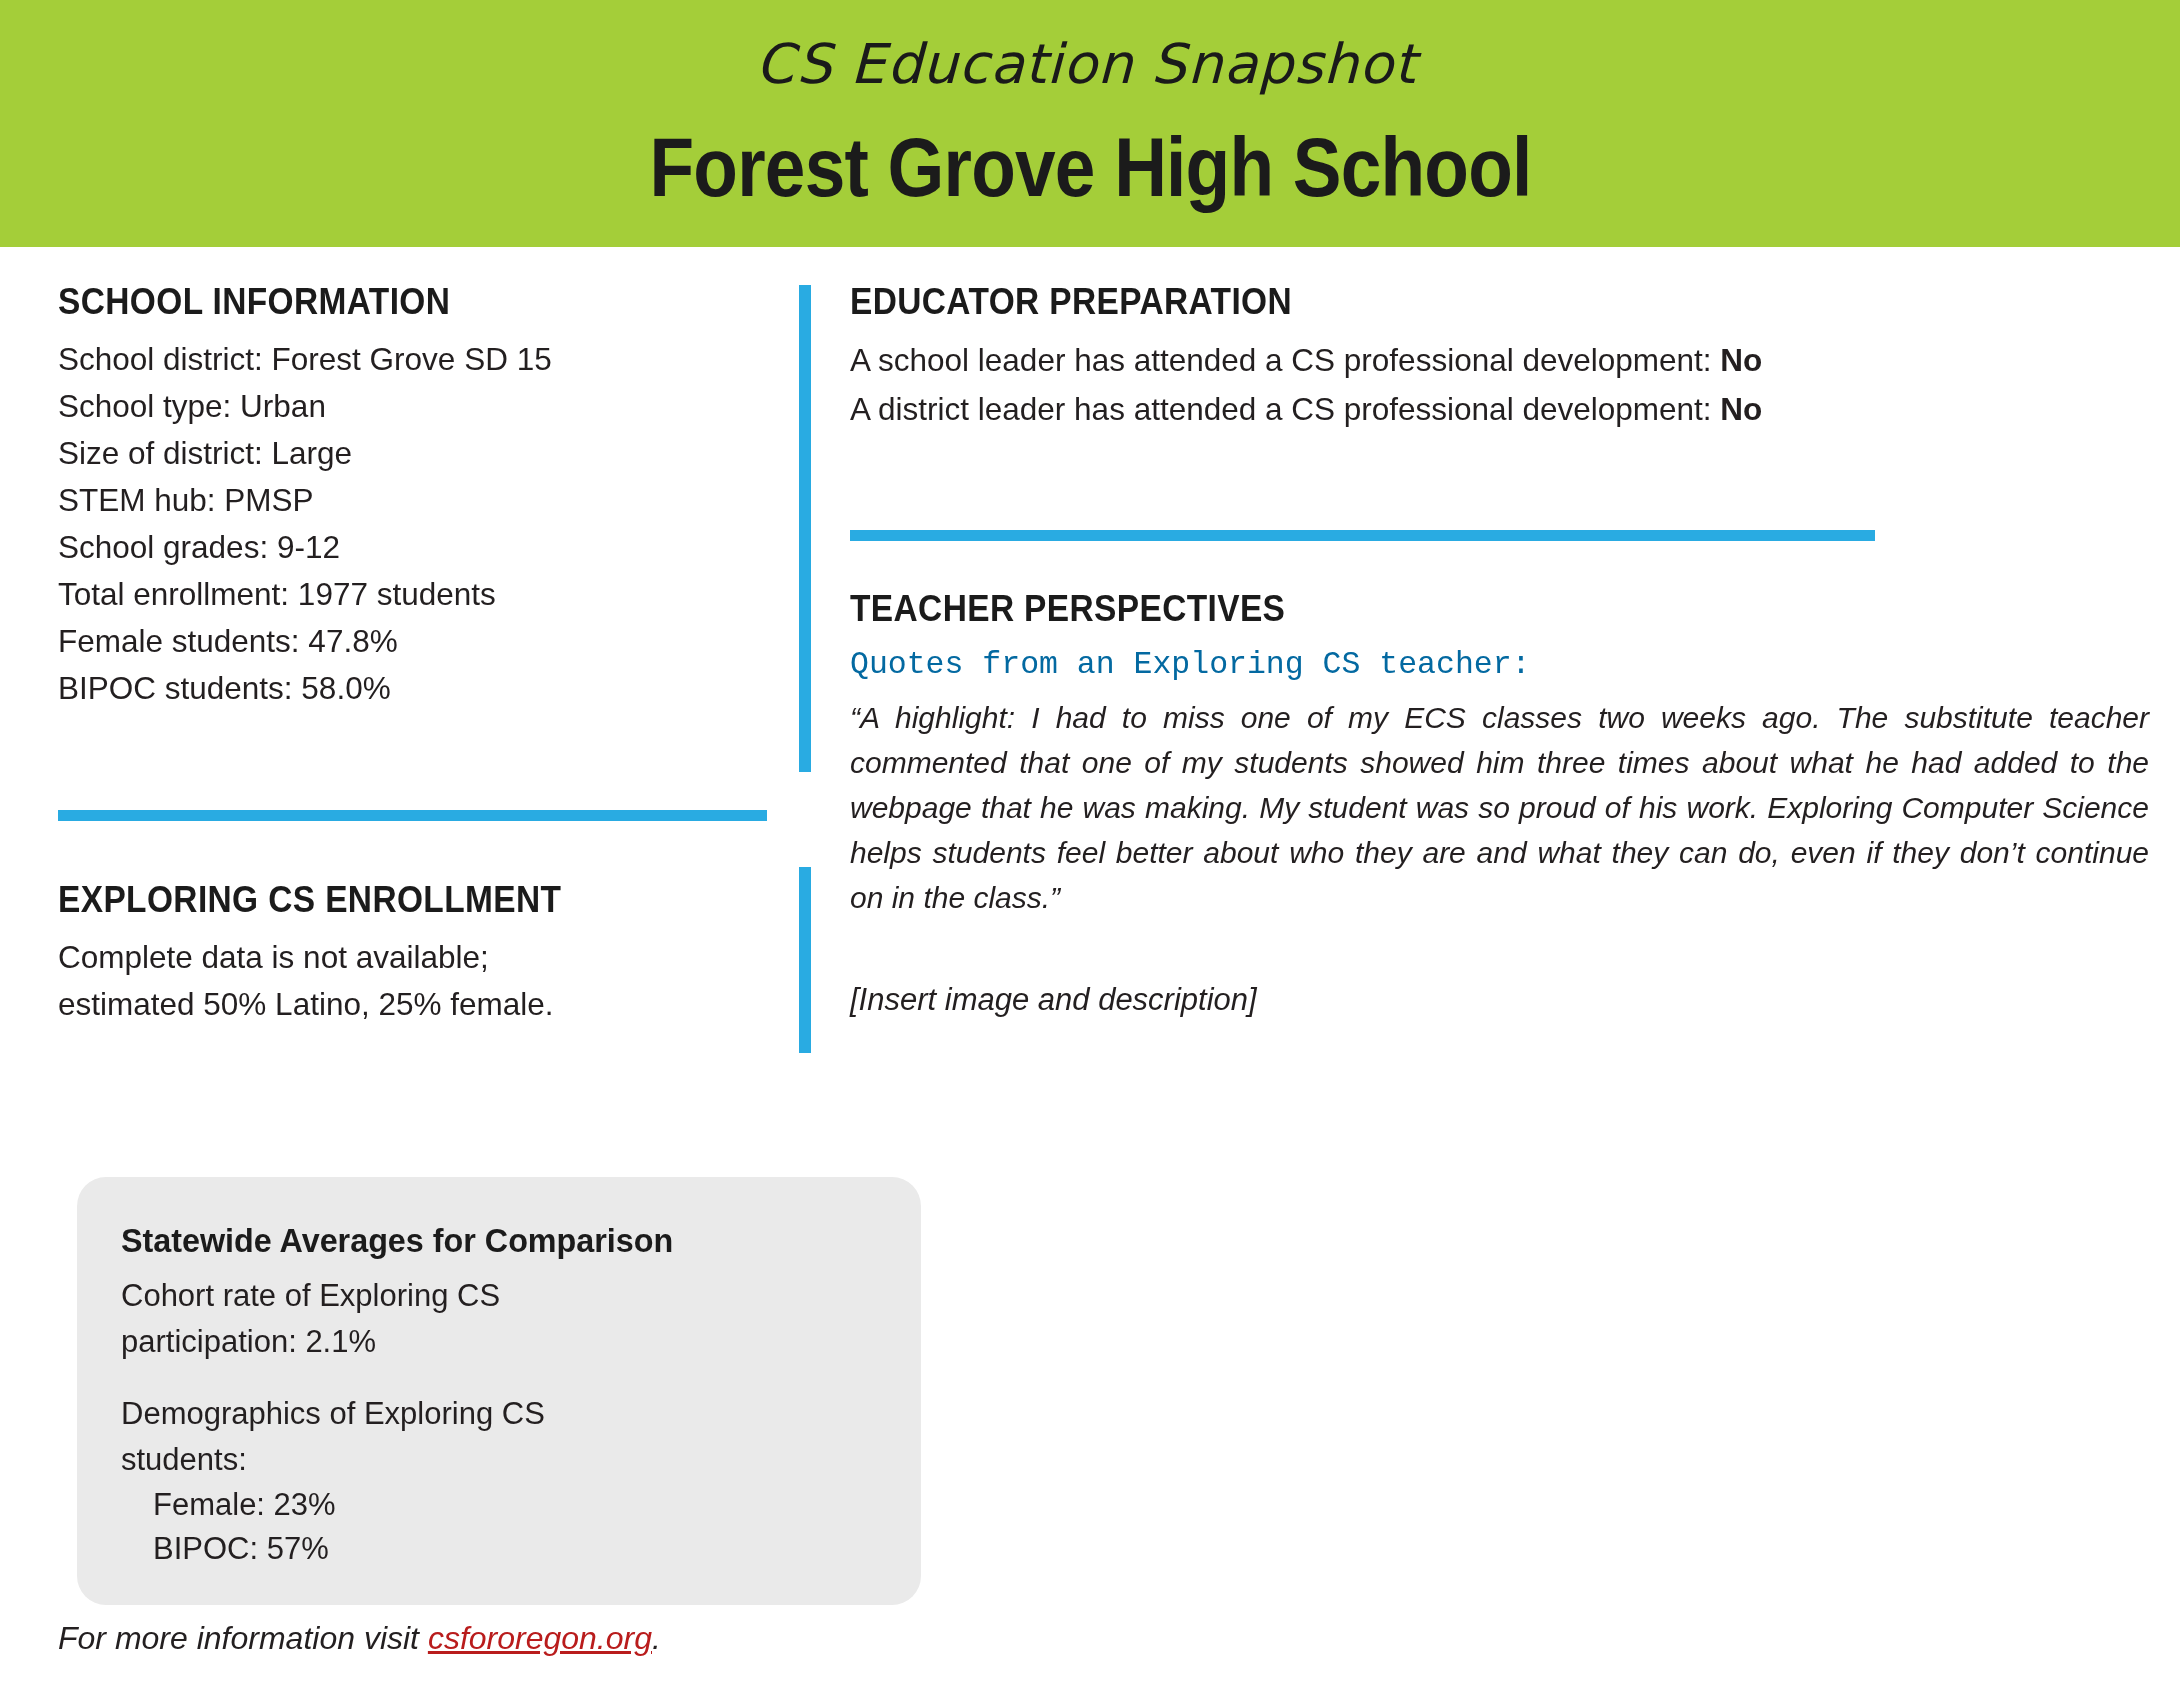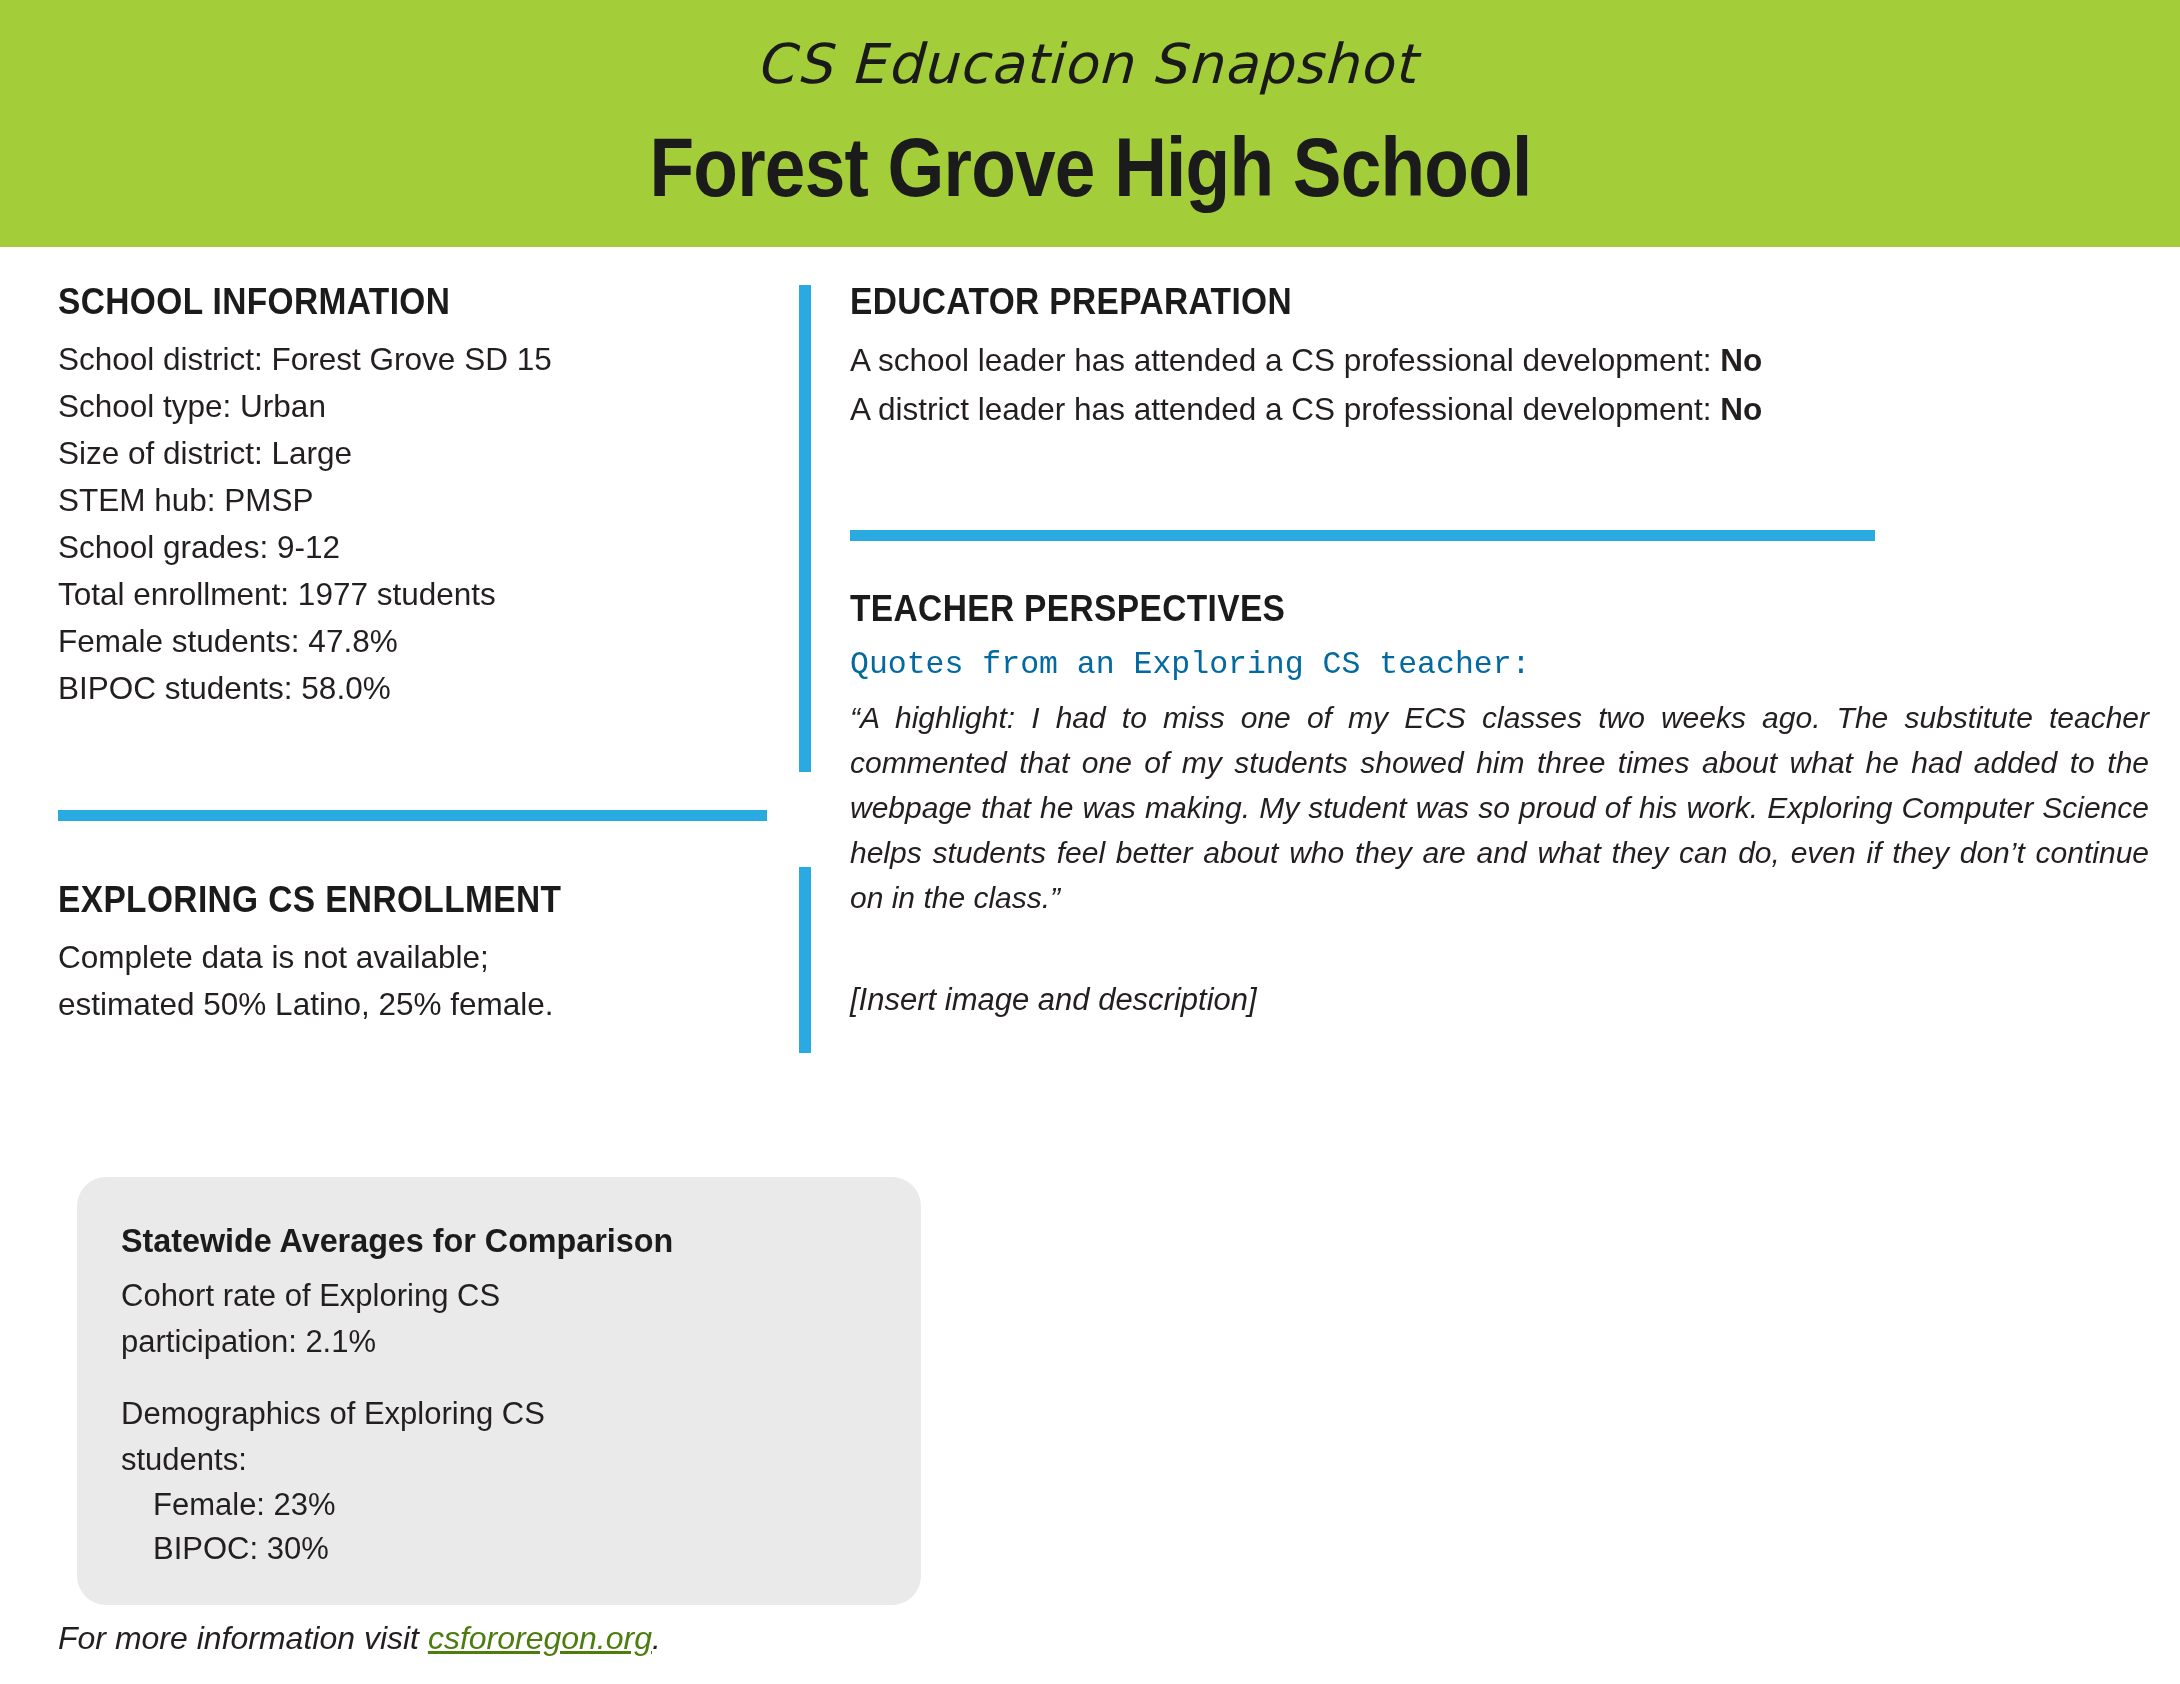--- a/index.html
+++ b/index.html
@@ -190,21 +190,21 @@
     top: 1618px;
     font-family: "Liberation Sans", sans-serif;
     font-style: italic;
     font-weight: 400;
     font-size: 32px;
     line-height: 41px;
     color: #231f20;
     white-space: nowrap;
   }
   .footer a {
-    color: #4d7c0f;
+    color: #b91c1c;
     text-decoration: underline;
   }
 </style>
 </head>
 <body>
 
 <div class="header">
   <div class="header-script">CS Education Snapshot</div>
   <div class="header-title">Forest Grove High School</div>
 </div>
@@ -238,21 +238,21 @@
 
   <div class="card-block">
     <div class="card-line">Cohort rate of Exploring CS</div>
     <div class="card-line">participation: 2.1%</div>
   </div>
 
   <div>
     <div class="card-line">Demographics of Exploring CS</div>
     <div class="card-line">students:</div>
     <div class="card-sub">Female: 23%</div>
-    <div class="card-sub">BIPOC: 30%</div>
+    <div class="card-sub">BIPOC: 57%</div>
   </div>
 </div>
 
 <div class="footer">
   <span>For more information visit </span><a href="#">csfororegon.org</a><span>.</span>
 </div>
 
 <div class="vrule" style="left:799px; top:285px; height:487px;"></div>
 
 <div class="vrule" style="left:799px; top:867px; height:186px;"></div>

